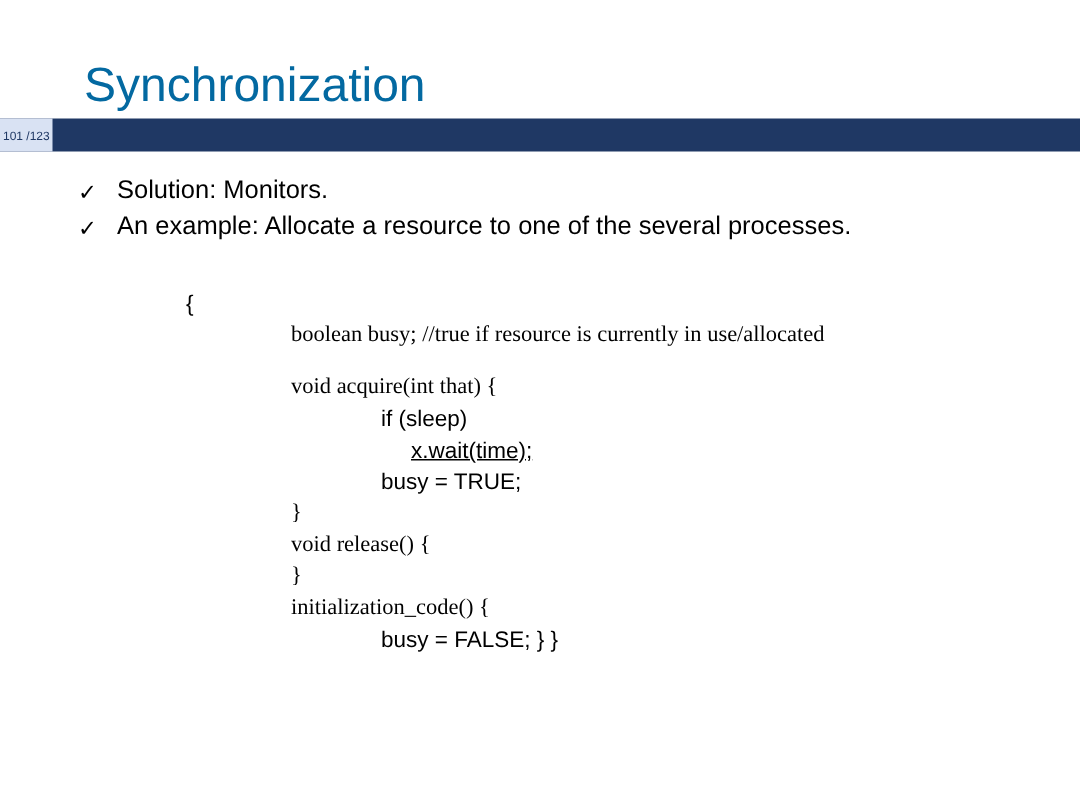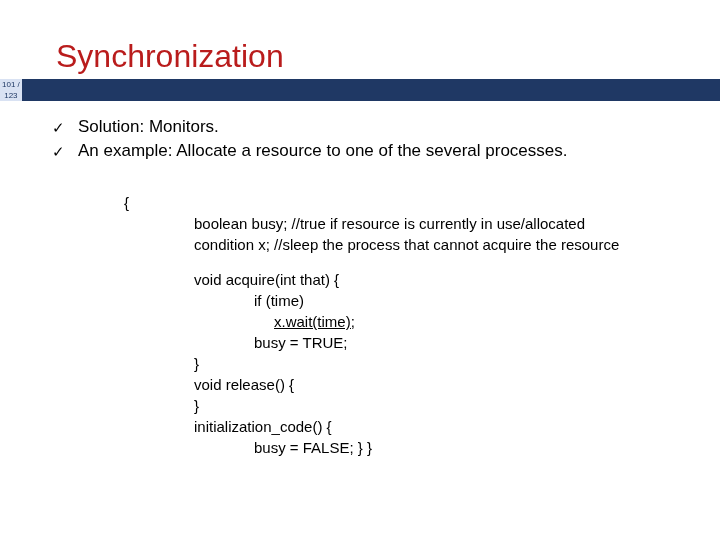--- a/index.html
+++ b/index.html
@@ -7,42 +7,42 @@
     padding: 0;
     width: 720px;
     height: 540px;
     background: #fff;
     font-family: Tahoma, Verdana, Arial, sans-serif;
     color: #000;
     overflow: hidden;
   }
   .title {
     font-size: 32px;
-    color: #b91c1c;
+    color: #0369a1;
     padding: 38px 0 4px 56px;
     font-weight: 400;
   }
   .band {
     background: #1f3864;
     height: 22px;
     width: 100%;
     position: relative;
   }
   .page-num {
     position: absolute;
     left: 0;
     top: 0;
     background: #d9e2f3;
     color: #1f3864;
     font-size: 8px;
     line-height: 11px;
     padding: 0px 2px;
     height: 22px;
     display: flex;
-    flex-direction: column;
+    flex-direction: row;
     justify-content: center;
     align-items: center;
   }
   .content {
     padding: 16px 46px 0 46px;
     font-size: 17px;
   }
   .check-list {
     list-style: none;
     padding: 0 0 0 6px;
@@ -62,21 +62,21 @@
   }
   .code-block {
     font-size: 15px;
     line-height: 1.4;
     padding: 4px 0 0 78px;
     white-space: nowrap;
   }
   .code-block .brace-open {
     padding-left: 0;
   }
-  .code-block .lvl1 { padding-left: 70px; display: block; }
+  .code-block .lvl1 { padding-left: 70px; display: block; font-family: Liberation Serif, serif; }
   .code-block .lvl2 { padding-left: 130px; display: block; }
   .code-block .lvl2b { padding-left: 150px; display: block; text-decoration: underline; }
   .spacer { height: 14px; }
 </style>
 </head>
 <body>
 
 <div class="title">Synchronization</div>
 
 <div class="band">
@@ -96,24 +96,23 @@
     <li>
       <span class="tick">✓</span>
       <span>An example: Allocate a resource to one of the several processes.</span>
     </li>
   </ul>
 
   <div class="code-block">
     <br>
     <span class="brace-open">{</span>
     <span class="lvl1">boolean busy; //true if resource is currently in use/allocated</span>
-    <span class="lvl1">condition x; //sleep the process that cannot acquire the resource</span>
     <div class="spacer"></div>
     <span class="lvl1">void acquire(int that) {</span>
-    <span class="lvl2">if (time)</span>
+    <span class="lvl2">if (sleep)</span>
     <span class="lvl2b">x.wait(time);</span>
     <span class="lvl2">busy = TRUE;</span>
     <span class="lvl1">}</span>
     <span class="lvl1">void release() {</span>
     <span class="lvl1">}</span>
     <span class="lvl1">initialization_code() {</span>
     <span class="lvl2">busy = FALSE; } }</span>
   </div>
 
 </div>

